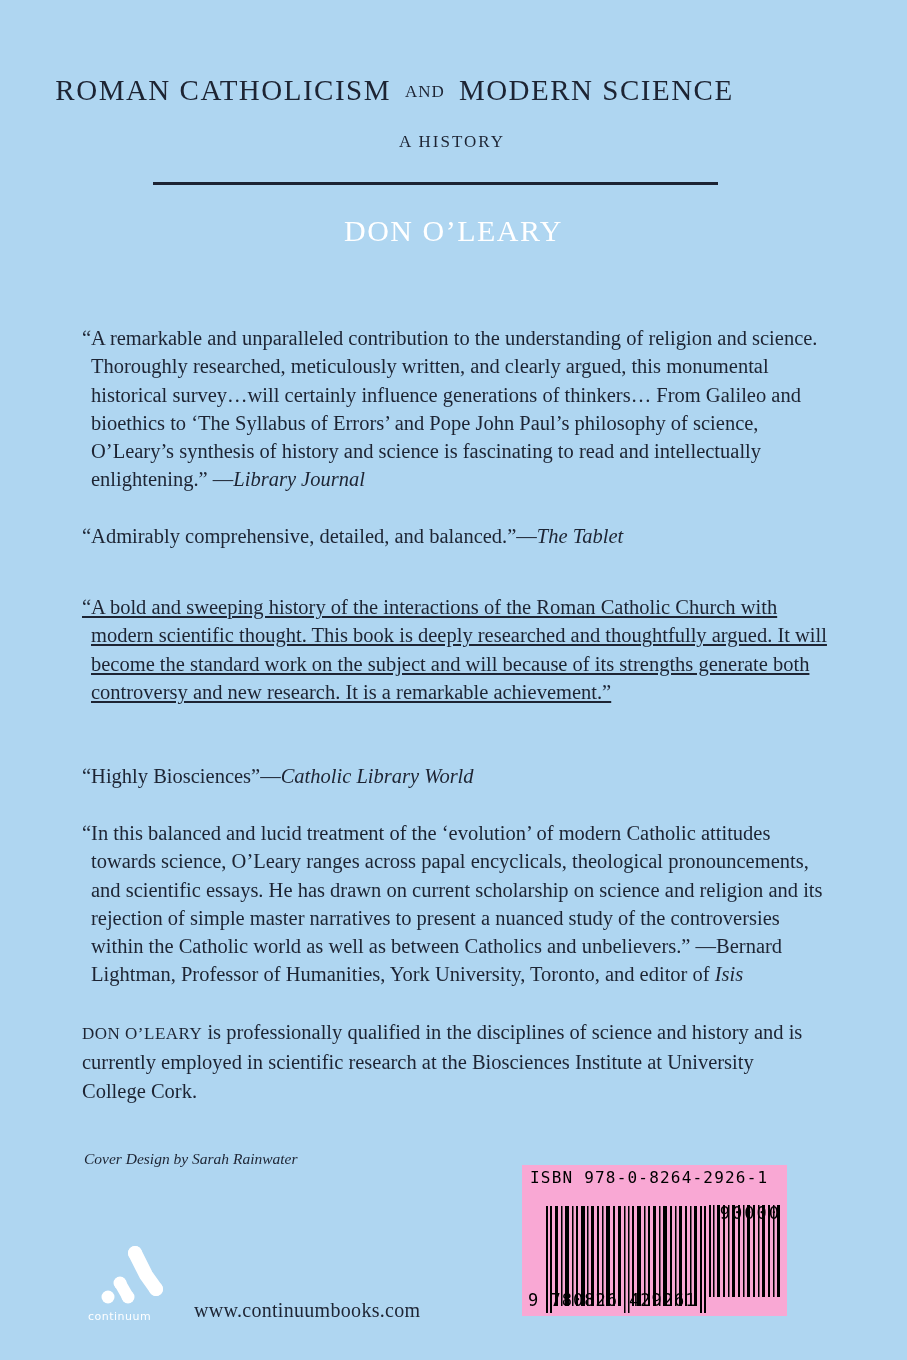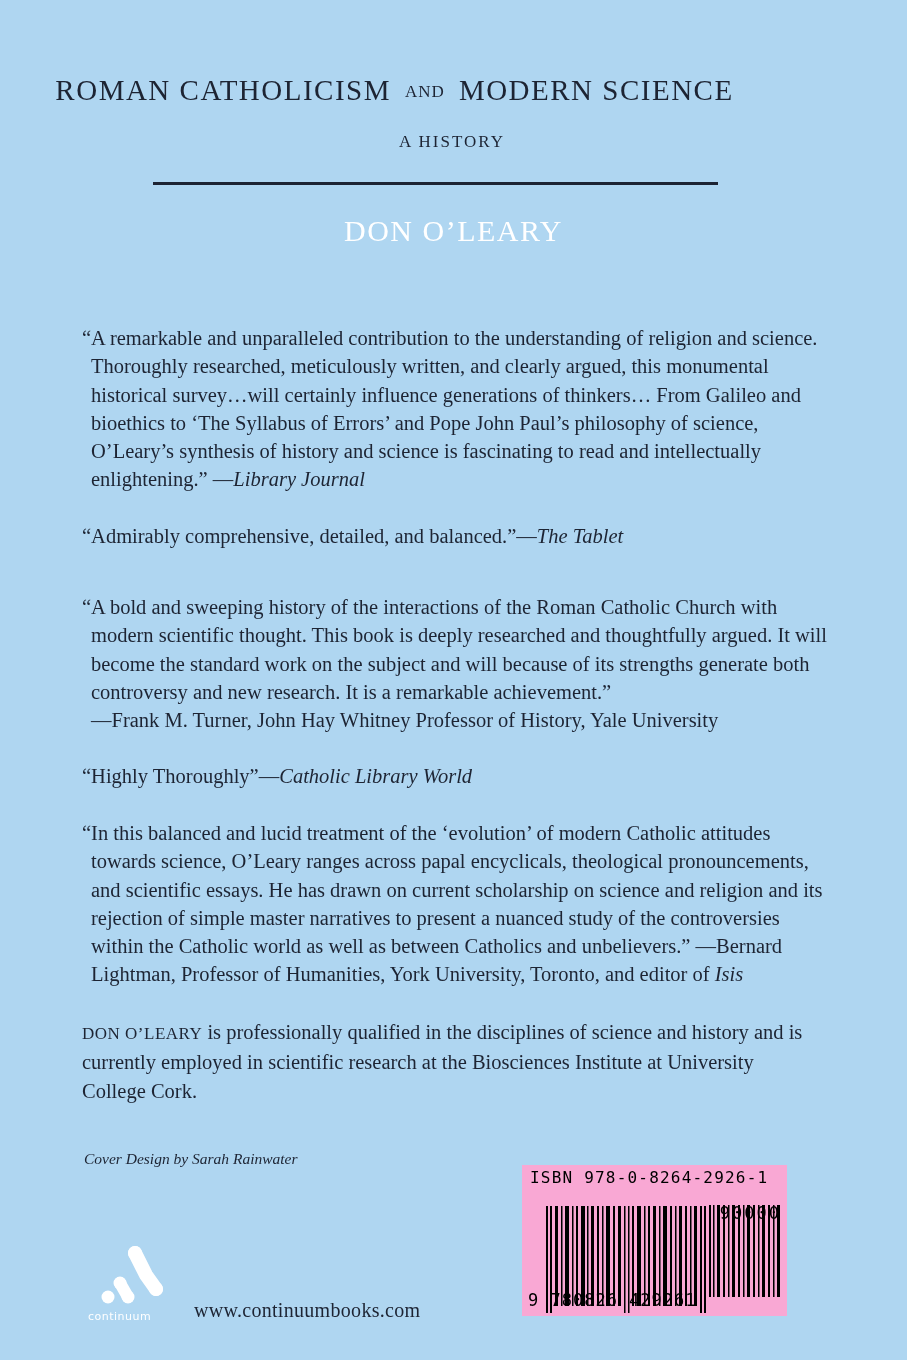--- a/index.html
+++ b/index.html
@@ -29,21 +29,21 @@
     text-align: center; font-size: 30px; letter-spacing: 1.5px; color: #ffffff;
   }
   .body-text {
     position: absolute; left: 82px; width: 740px;
     font-size: 20.5px; line-height: 28.3px; color: #1d2433; margin-top: 32px;
   }
   .quote { text-indent: -9px; padding-left: 9px; }
   .quote .src { font-style: italic; }
   #q1 { top: 292px; }
   #q2 { top: 490px; }
-  #q3 { top: 561px; }
+  #q3 { top: 561px; text-decoration: underline; }
   #q4 { top: 730px; }
   #q5 { top: 787px; }
   #bio { top: 986px; }
   .bio .name { font-size: 17px; letter-spacing: 0.5px; }
   .credit {
     position: absolute; top: 1150px; left: 84px;
     font-size: 15.5px; font-style: italic;
   }
   .logo { position: absolute; left: 100px; top: 1245px; width: 66px; height: 80px; }
   .logo-text {
@@ -85,25 +85,24 @@
 <div id="q1" class="body-text quote">
   <span>“A remarkable and unparalleled contribution to the understanding of religion and science. Thoroughly researched, meticulously written, and clearly argued, this monumental historical survey…will certainly influence generations of thinkers… From Galileo and bioethics to ‘The Syllabus of Errors’ and Pope John Paul’s philosophy of science, O’Leary’s synthesis of history and science is fascinating to read and intellectually enlightening.” —</span><span class="src">Library Journal</span>
 </div>
 
 <div id="q2" class="body-text quote">
   <span>“Admirably comprehensive, detailed, and balanced.”—</span><span class="src">The Tablet</span>
 </div>
 
 <div id="q3" class="body-text quote">
   <span>“A bold and sweeping history of the interactions of the Roman Catholic Church with modern scientific thought. This book is deeply researched and thoughtfully argued. It will become the standard work on the subject and will because of its strengths generate both controversy and new research. It is a remarkable achievement.”</span>
-  <div style="text-indent:0;">—Frank M. Turner, John Hay Whitney Professor of History, Yale University</div>
 </div>
 
 <div id="q4" class="body-text quote">
-  <span>“Highly Thoroughly”—</span><span class="src">Catholic Library World</span>
+  <span>“Highly Biosciences”—</span><span class="src">Catholic Library World</span>
 </div>
 
 <div id="q5" class="body-text quote">
   <span>“In this balanced and lucid treatment of the ‘evolution’ of modern Catholic attitudes towards science, O’Leary ranges across papal encyclicals, theological pronouncements, and scientific essays. He has drawn on current scholarship on science and religion and its rejection of simple master narratives to present a nuanced study of the controversies within the Catholic world as well as between Catholics and unbelievers.” —Bernard Lightman, Professor of Humanities, York University, Toronto, and editor of </span><span class="src">Isis</span>
 </div>
 
 <div id="bio" class="body-text bio">
   <span class="name">DON O’LEARY</span><span> is professionally qualified in the disciplines of science and history and is currently employed in scientific research at the Biosciences Institute at University College Cork.</span>
 </div>
 

